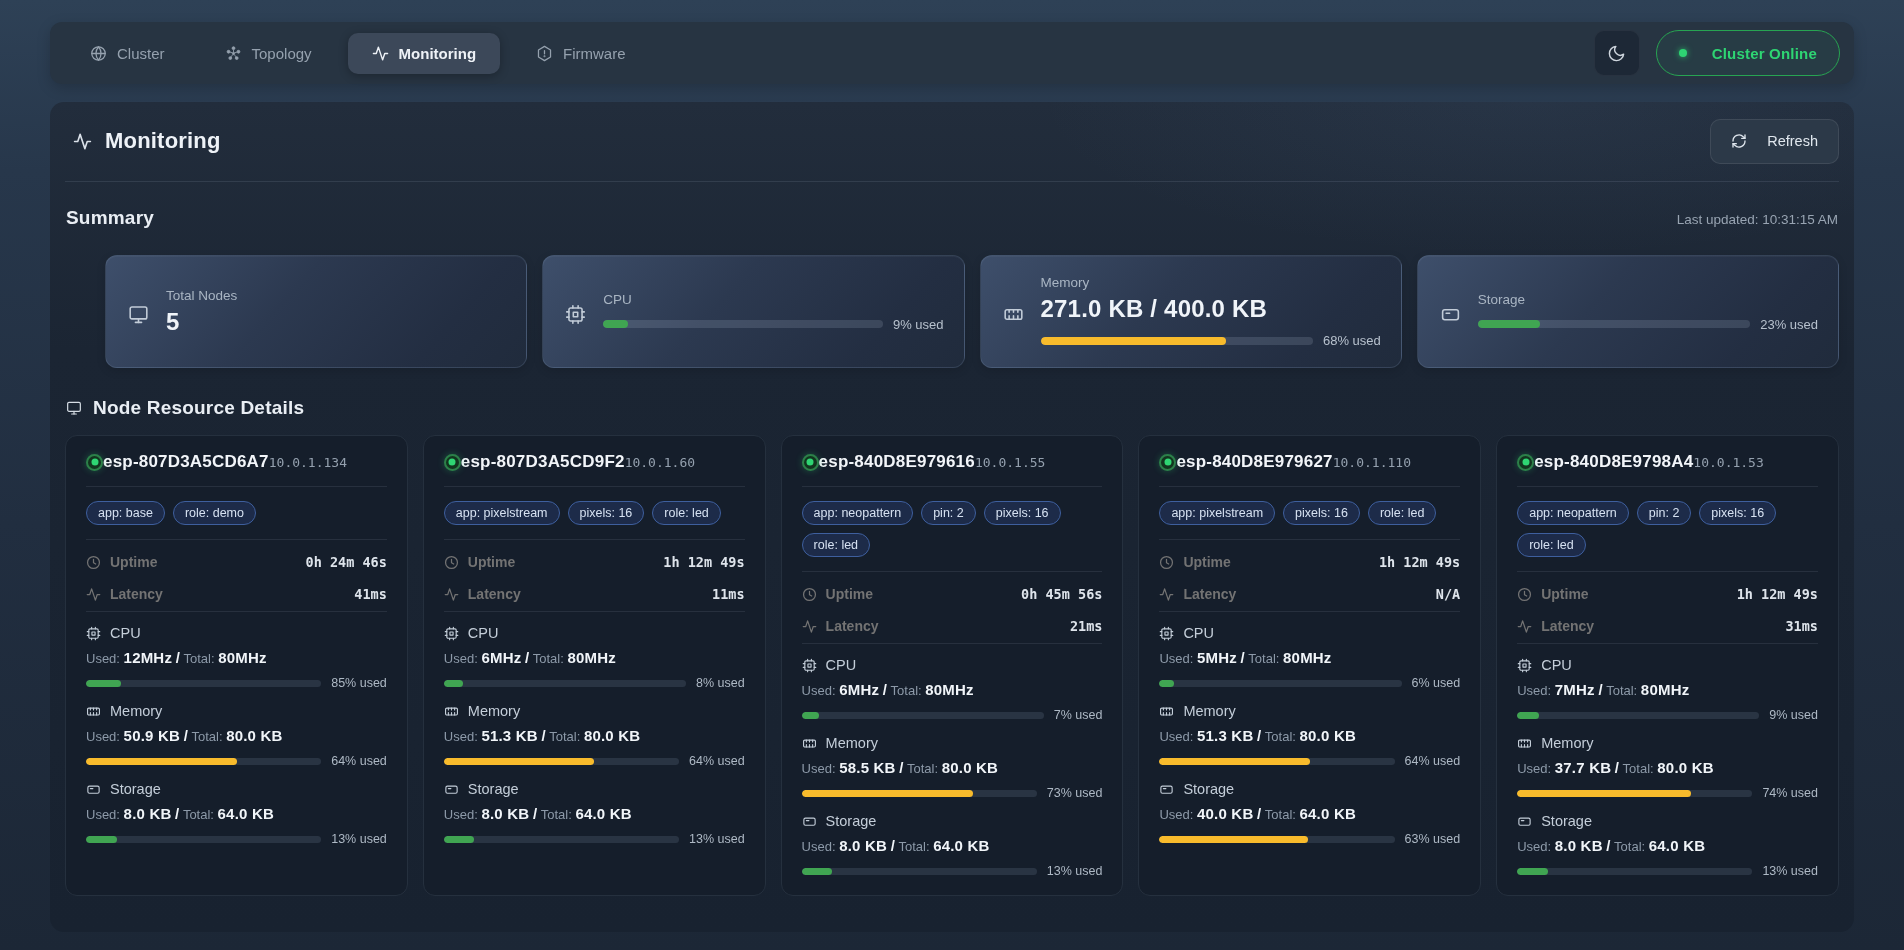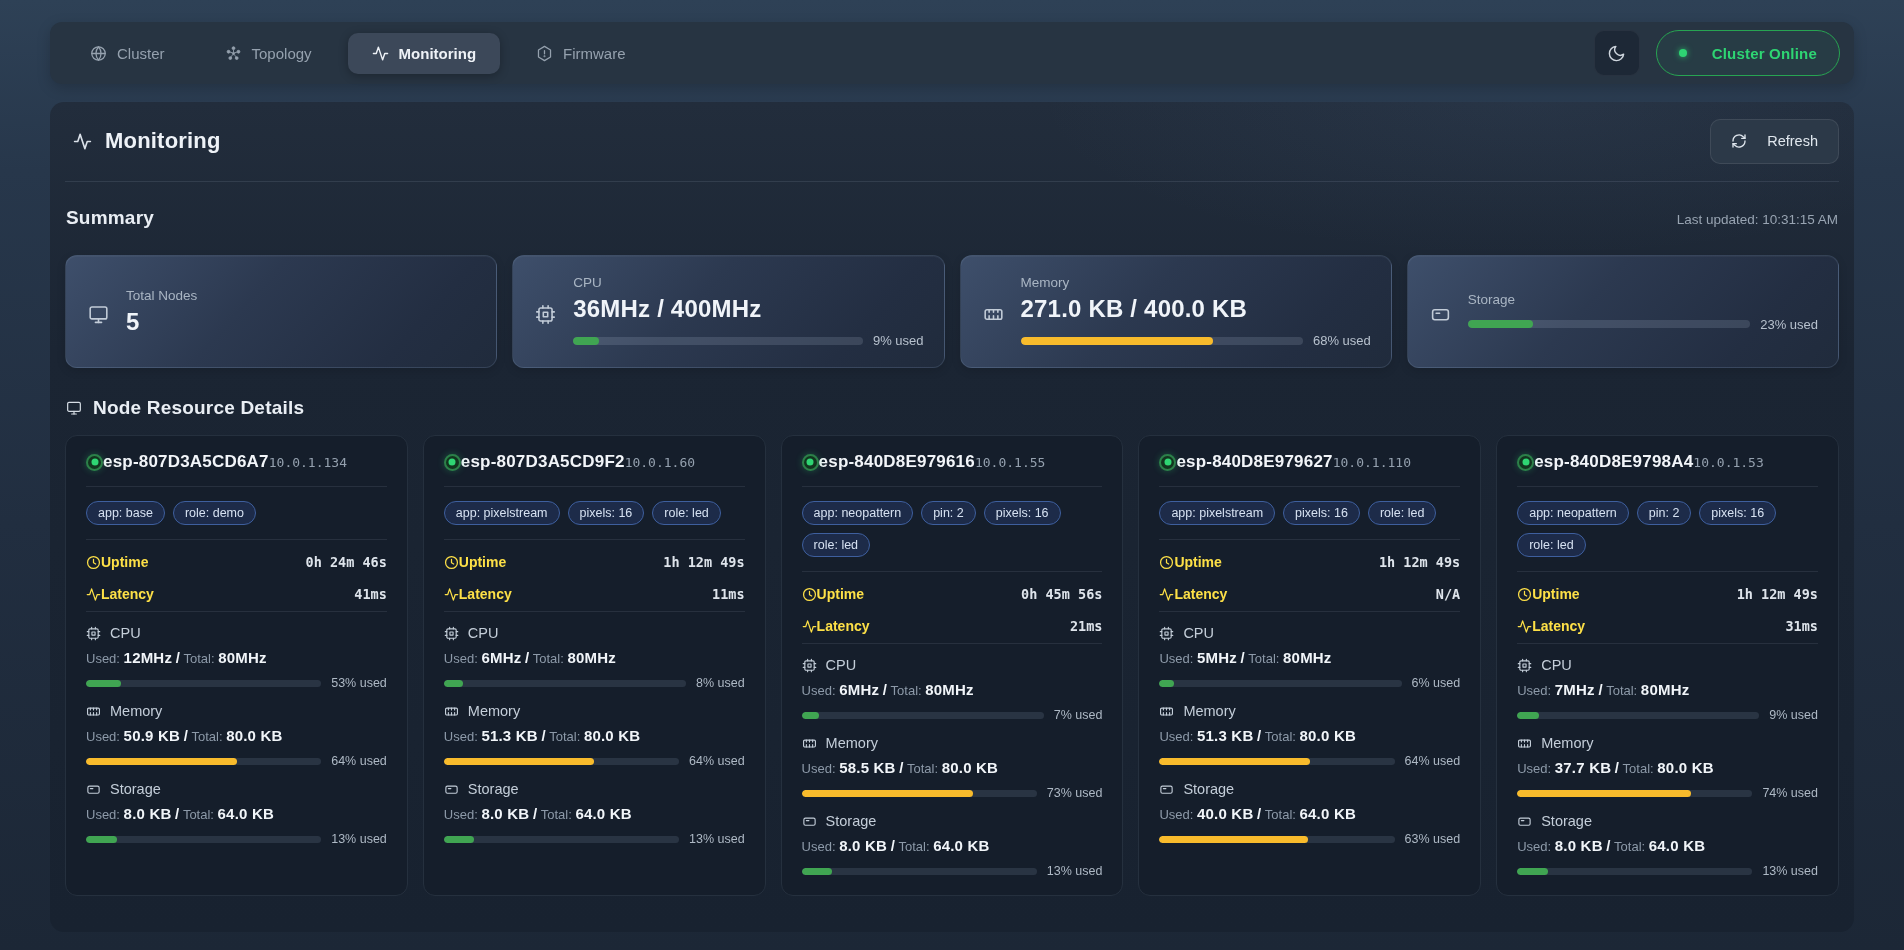--- a/index.html
+++ b/index.html
@@ -57,21 +57,21 @@
     padding:0 20px; height:45px; border-radius:10px;
     background:#2c3948; border:1px solid rgba(255,255,255,.09);
     color:#e0e7ee; font-size:14.5px; cursor:pointer;
   }
   .refresh-btn svg { width:16px; height:16px; }
   .hr { height:1px; background:rgba(148,163,184,.16); margin-top:17px; }
   
   .sumhead { margin-top:25px; display:flex; align-items:baseline; justify-content:space-between; padding:0 1px; }
   .sumhead h2 { font-size:19px; font-weight:700; color:#e9eef4; letter-spacing:.2px; }
   .lastupd { font-size:13.5px; color:#98a4b2; }
-  .sgrid { margin-top:26px; display:grid; grid-template-columns:repeat(4,1fr); gap:15px; }
+  .sgrid { margin-top:26px; display:grid; grid-template-columns:repeat(4,1fr); gap:15px;margin-left:40px; }
   .scard {
     height:113px; border-radius:12px; padding:0 20px 0 22px;
     display:flex; align-items:center; gap:17px;
     background:linear-gradient(132deg,#3e4f6b 0%,#2c3950 42%,#232e42 78%,#202b3c 100%);
     border:1px solid rgba(125,145,175,.22);
     box-shadow:inset 0 1px 0 rgba(255,255,255,.04), 0 3px 10px rgba(0,0,0,.12);
   }
   .scard .icon { color:#c2ccd8; flex:0 0 auto; margin-top:6px; }
   .scard .icon svg { width:21px; height:21px; }
   .scontent { flex:1; min-width:0; }
@@ -100,21 +100,21 @@
     width:7px; height:7px; border-radius:50%; background:#2fd573; }
   .nname { font-size:17px; font-weight:700; color:#f2f5f9; letter-spacing:.2px; white-space:nowrap; }
   .nip { font-family:"DejaVu Sans Mono",monospace; font-size:13px; color:#94a0ae; white-space:nowrap; }
   .ndiv { height:1px; background:rgba(148,163,184,.14); margin:14px 0; flex:0 0 auto; }
   .ndiv.tight { margin:9px 0 0 0; }
   .tags { display:flex; flex-wrap:wrap; gap:8px; }
   .tag { padding:4px 11px; border-radius:999px; border:1px solid #3e5f9e; background:#1d2b49;
     color:#d6e1f1; font-size:12.5px; white-space:nowrap; }
   .mrow { display:flex; align-items:center; justify-content:space-between; }
   .mrow + .mrow { margin-top:16px; }
-  .mlabel { display:flex; align-items:center; color:#fde047; font-weight:700; font-size:14px; }
+  .mlabel { display:flex; gap:9px; align-items:center; color:#737373; font-weight:700; font-size:14px; }
   .mlabel svg { width:15px; height:15px; }
   .mvalue { font-family:"DejaVu Sans Mono",monospace; font-size:13.5px; font-weight:700; color:#dee4eb; }
   .rlabel { display:flex; gap:9px; align-items:center; color:#c4ced9; font-size:14.5px; margin-top:13px; }
   .rlabel svg { width:15px; height:15px; }
   .rused { margin-top:8px; font-size:13px; color:#8d9aa9; }
   .rused b { font-size:15px; font-weight:700; color:#f1f5f9; letter-spacing:.2px; }
   .rbar { display:flex; align-items:center; gap:10px; margin-top:10px; }
   .rbar .track { height:7px; background:rgba(160,180,205,.15); }
   .rbar .pct { font-size:12.5px; color:#aeb9c5; }
 </style>
@@ -266,21 +266,20 @@
       </div>
     </div>
     <div class="scard">
       <span class="icon">
           <svg viewBox="0 0 24 24" fill="none" stroke="currentColor" stroke-width="1.8" stroke-linecap="round" stroke-linejoin="round">
             <use href="#i-cpu"></use>
           </svg>
         </span>
       <div class="scontent">
         <div class="slabel">CPU</div>
-        <div class="svalue">36MHz / 400MHz</div>
         <div class="sbar">
           <div class="track">
               <div class="fill green" style="width: 9%;"></div>
             </div>
           <span class="pct">9% used</span>
         </div>
       </div>
     </div>
     <div class="scard">
       <span class="icon">
@@ -369,21 +368,21 @@
                 <use href="#i-cpu"></use>
               </svg>
             </span>
             <span>CPU</span>
           </div>
       <div class="rused"><span>Used:</span> <b>12MHz</b> <b>/</b> <span>Total:</span> <b>80MHz</b></div>
       <div class="rbar">
             <div class="track">
               <div class="fill green" style="width: 15%;"></div>
             </div>
-            <span class="pct">53% used</span>
+            <span class="pct">85% used</span>
           </div>
     </div>
     <div>
       <div class="rlabel">
             <span>
               <svg viewBox="0 0 24 24" fill="none" stroke="currentColor" stroke-width="1.8" stroke-linecap="round" stroke-linejoin="round">
                 <use href="#i-memory"></use>
               </svg>
             </span>
             <span>Memory</span>

